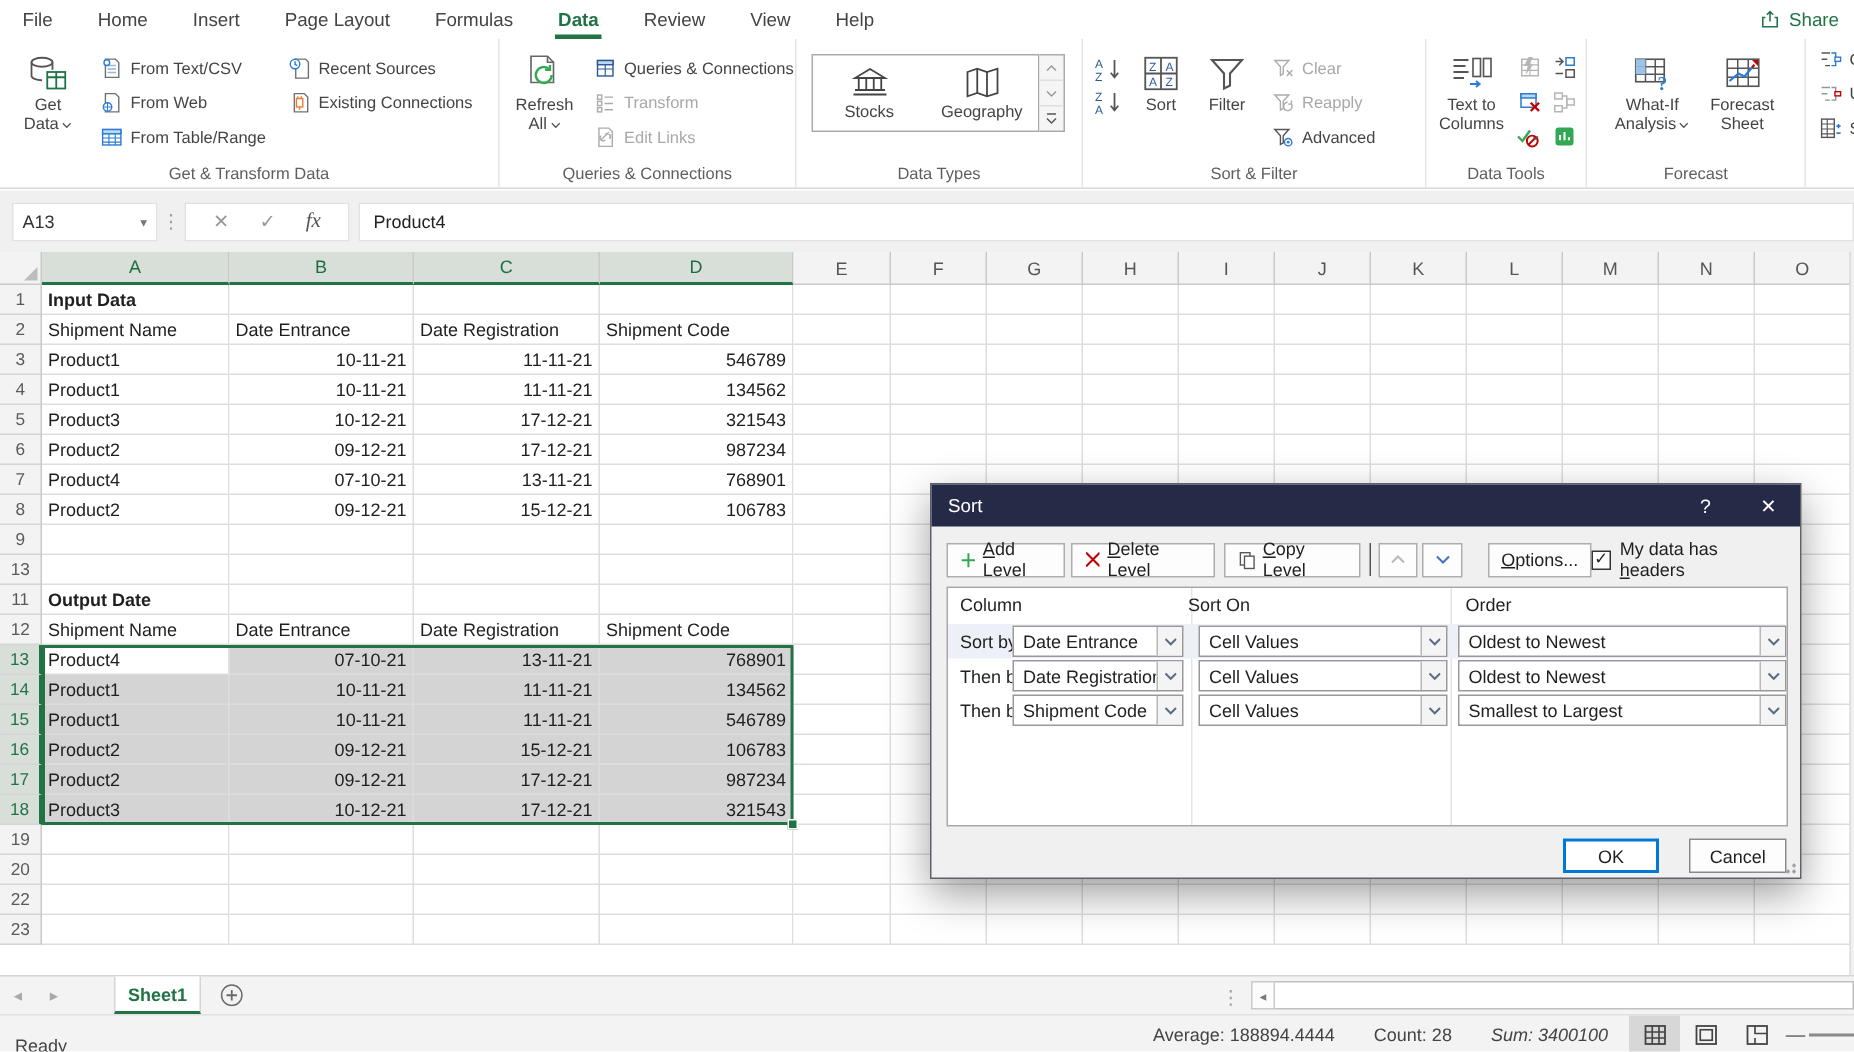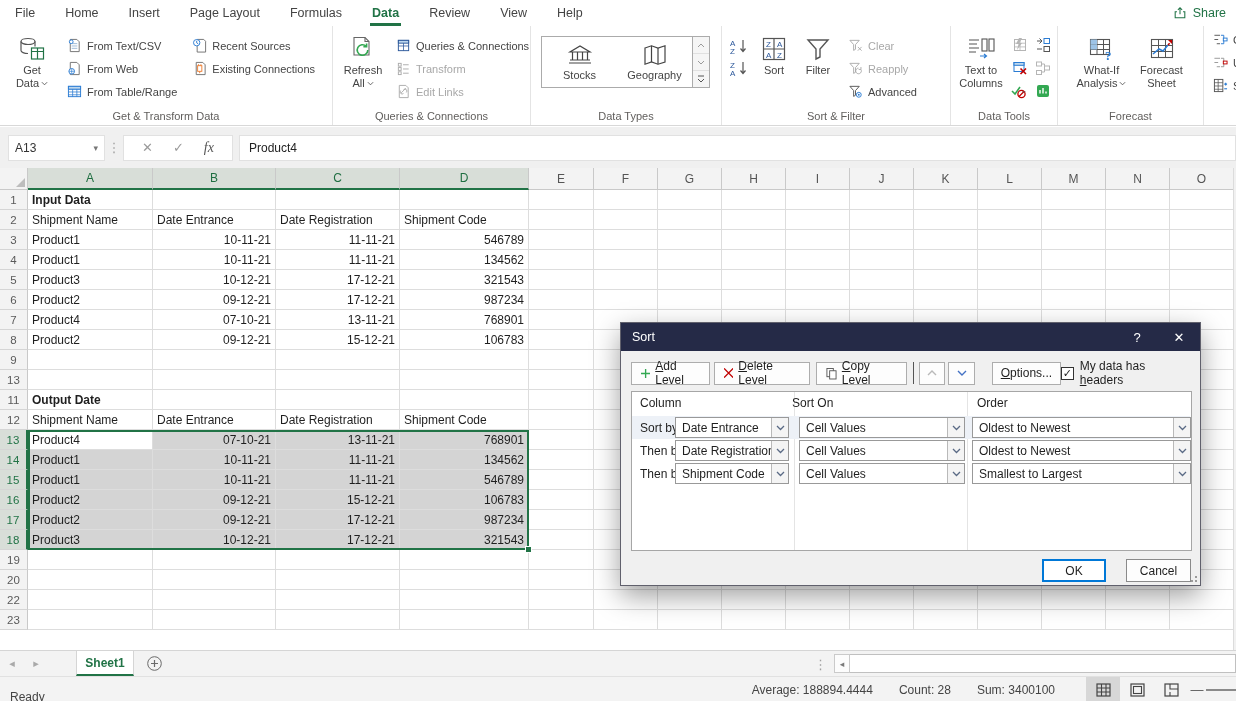--- a/index.html
+++ b/index.html
@@ -1134,21 +1134,21 @@
       <div class="harr">◂</div>
       <div class="hthumb"></div>
     </div>
   </div>
 
   <div class="statusbar">
     <span class="smode">Ready</span>
     <div class="sright">
       <span class="sstat">Average: 188894.4444</span>
       <span class="sstat">Count: 28</span>
-      <span class="sstat" style="margin-right:31px;">Sum: 3400100</span>
+      <span class="sstat" style="margin-right:14px;font-style:italic;">Sum: 3400100</span>
       <div class="viewbtn on">
         <svg width="15" height="14" viewBox="0 0 15 14">
             <rect x="1" y="1" width="13" height="12" fill="none" stroke="#444" stroke-width="1.2"></rect>
             <path d="M1 5h13M1 9h13M5.5 1v12M10 1v12" stroke="#444" stroke-width="1.1"></path>
           </svg>
       </div>
       <div class="viewbtn">
         <svg width="15" height="14" viewBox="0 0 15 14">
             <rect x="1" y="1" width="13" height="12" fill="none" stroke="#444" stroke-width="1.2"></rect>
             <rect x="3.5" y="3.5" width="8" height="7" fill="none" stroke="#444" stroke-width="1.1"></rect>

